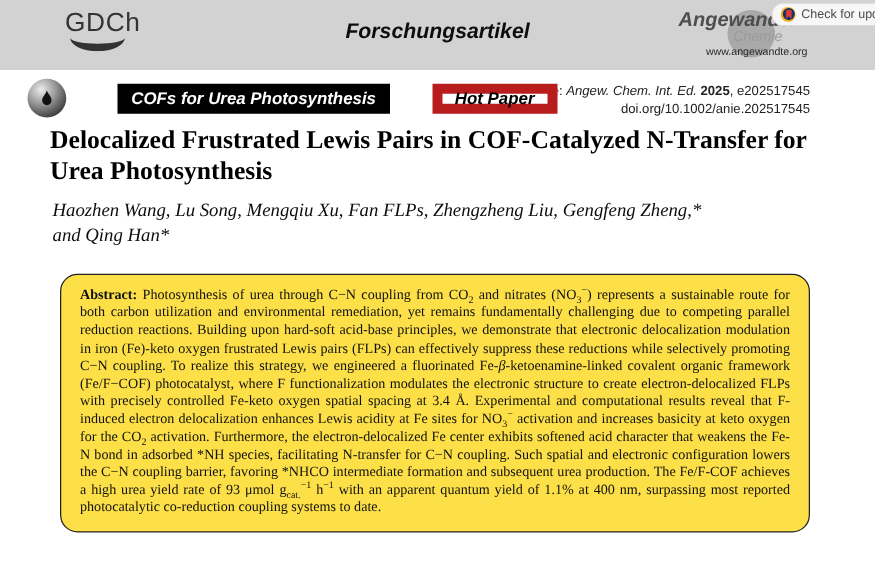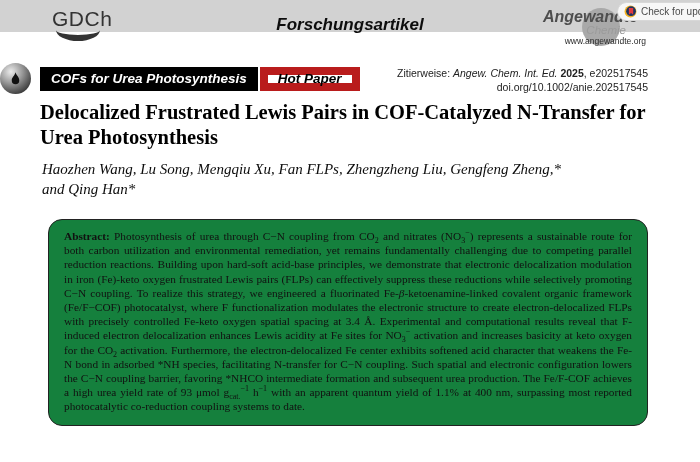--- a/index.html
+++ b/index.html
@@ -2,21 +2,21 @@
 <html><head>
 <meta charset="utf-8">
 <style>
   html,body { margin:0; padding:0; background:#ffffff; }
   .page {
     position:relative; width:700px; height:462px; overflow:hidden;
     background:#ffffff; font-family:"Liberation Serif", serif; color:#111;
   }
 
   
-  .topbar { position:absolute; left:0; top:0; width:700px; height:32px; background:#d2d2d2; }
+  .topbar { position:absolute; left:0; top:0; width:700px; height:56px; background:#d2d2d2; }
   .gdch { position:absolute; left:52px; top:7px; width:52px; text-align:center;
           font-family:"Liberation Sans", sans-serif; font-size:21px; color:#333; letter-spacing:.5px; }
   .gdch svg { display:block; margin:-2px auto 0; }
   .article-type { position:absolute; left:0; right:0; top:15px; text-align:center;
           font-family:"Liberation Sans", sans-serif; font-weight:bold; font-style:italic;
           font-size:17px; color:#0d0d0d; }
   .aw { position:absolute; right:52px; top:5px; width:160px; height:43px; text-align:right; }
   .aw-circle { position:absolute; right:28px; top:3px; width:38px; height:38px; border-radius:50%; background:#a9a9a9; }
   .aw-1 { position:relative; font-family:"Liberation Sans", sans-serif; font-weight:bold; font-style:italic;
           font-size:16px; color:#4e4e4e; margin-right:10px; margin-top:3px; }
@@ -31,39 +31,39 @@
           font-family:"Liberation Sans", sans-serif; font-size:10px; color:#4a4a4a; white-space:nowrap; }
 
   
   .citation { position:absolute; right:52px; top:67px; text-align:right;
           font-family:"Liberation Sans", sans-serif; font-size:10.5px; line-height:13.5px; color:#222; }
   .citation .jrnl { font-style:italic; }
   .citation .yr { font-weight:bold; }
   .doi { cursor:pointer; }
 
   
-  .badge-row { position:absolute; left:0; top:63px; display:flex; align-items:center; }
+  .badge-row { position:absolute; left:22px; top:63px; display:flex; align-items:center;gap:32px; }
   .sphere { width:31px; height:31px; border-radius:50%; margin-right:9px;
           background:radial-gradient(circle at 35% 28%, #ececec 0%, #9a9a9a 38%, #3c3c3c 78%, #1d1d1d 100%);
           display:flex; align-items:center; justify-content:center; }
   .topic-badge { background:#000; color:#fff; height:24px; display:flex; align-items:center;
           padding:0 11px; font-family:"Liberation Sans", sans-serif; font-weight:bold; font-style:italic; font-size:13.5px; }
   .hot-badge { background:#fff; color:#000; height:24px; display:flex; align-items:center; box-sizing:border-box;
           border:8px solid #b91c1c; margin-left:2px; padding:0 10px;
           font-family:"Liberation Sans", sans-serif; font-weight:bold; font-style:italic; font-size:13.5px; }
 
   
   .title { position:absolute; left:40px; top:100px; width:620px; margin:0;
           font-family:"Liberation Serif", serif; font-weight:bold; font-size:20.5px; line-height:25px; color:#000; }
   .authors { position:absolute; left:42px; top:160px; width:600px;
           font-family:"Liberation Serif", serif; font-style:italic; font-size:15px; line-height:19.5px; color:#0d0d0d; }
 
   
   .abstract-box { position:absolute; left:48px; top:219px; width:600px; box-sizing:border-box;
-          border:1.5px solid #222; border-radius:14px; padding:9px 15px 11px; background:#15803d; }
+          border:1.5px solid #222; border-radius:14px; padding:9px 15px 11px; background:#fde047; }
   .abstract-text { margin:0; font-family:"Liberation Serif", serif; font-size:11.3px;
           line-height:14.2px; text-align:justify; color:#111; }
   .abstract-text sub, .abstract-text sup { font-size:8px; line-height:0; }
 </style>
 </head>
 <body>
 
 <div class="page">
 
   <div class="topbar">

